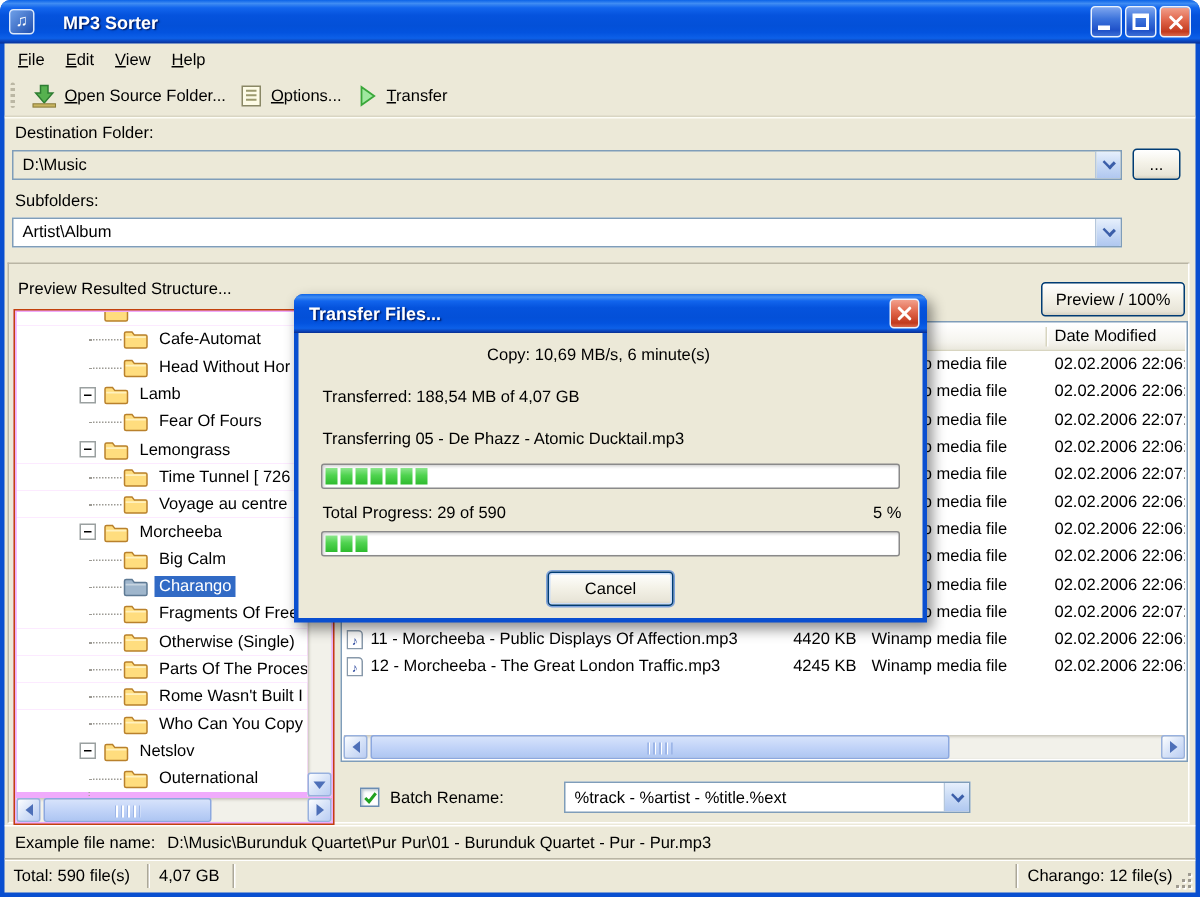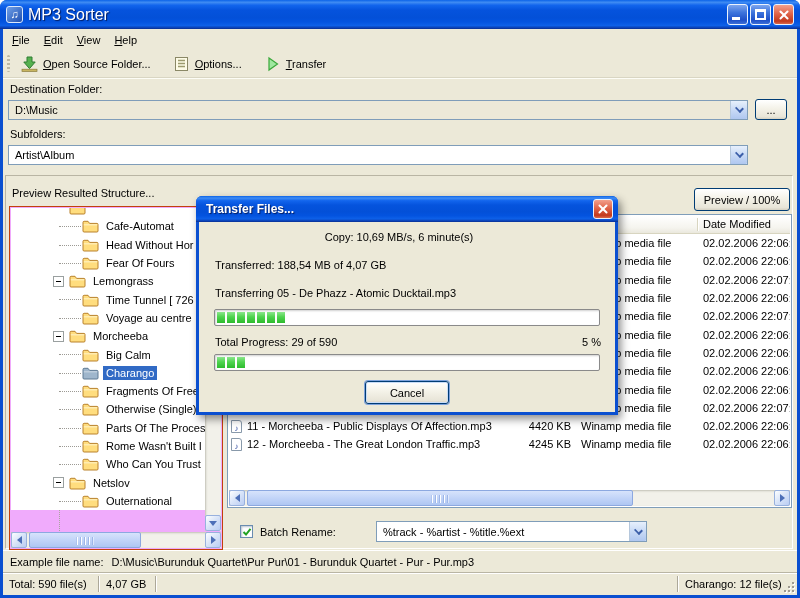--- a/index.html
+++ b/index.html
@@ -4,39 +4,39 @@
 <style>
   html,body{margin:0;padding:0;width:800px;height:598px;overflow:hidden;
     font-family:"Liberation Sans",sans-serif;font-size:11px;color:#000;background:#fff;}
   *{box-sizing:border-box;}
 
   
   .frame{position:absolute;inset:0;background:#0A4FD0;border-radius:7px 7px 0 0;}
   .titlebar{position:absolute;top:0;left:0;right:0;height:29px;border-radius:7px 7px 0 0;
     background:linear-gradient(180deg,#0B63E8 0%,#3F8CF3 8%,#1265ED 18%,#0553DD 35%,#0350D8 60%,#0353DF 75%,#0D60E8 88%,#0A3BAB 97%,#092E8E 100%);
     display:flex;align-items:center;padding:0 6px;}
-  .title-text{color:#fff;font-weight:normal;font-size:16px;margin-left:5px;text-shadow:1px 1px 1px rgba(0,0,40,.7);flex:1;}
+  .title-text{color:#fff;font-weight:bold;font-size:12px;margin-left:19px;text-shadow:1px 1px 1px rgba(0,0,40,.7);flex:1;}
   .app-icon{width:17px;height:17px;border-radius:3px;background:linear-gradient(135deg,#6FA0E8,#1F4FB0);
     border:1px solid #DCE9FB;color:#fff;font-size:11px;line-height:15px;text-align:center;display:inline-block;}
   .caption-btns{display:flex;gap:2px;}
   .cbtn{width:21px;height:21px;border-radius:3px;border:1px solid #EAF2FD;position:relative;
     background:linear-gradient(180deg,#7DA5EE 0%,#3D74DC 40%,#1E50C8 80%,#3D6FD6 100%);}
   .cbtn.close{background:linear-gradient(180deg,#F2A08C 0%,#E0654A 45%,#C23A1E 85%,#D8684C 100%);}
   .glyph-min{position:absolute;left:4px;bottom:4px;width:8px;height:3px;background:#fff;}
   .glyph-max{position:absolute;left:4px;top:4px;width:11px;height:11px;border:2px solid #fff;border-top-width:3px;}
   .glyph-x::before,.glyph-x::after{content:"";position:absolute;left:4px;top:9px;width:12px;height:2px;background:#fff;border-radius:1px;}
   .glyph-x::before{transform:rotate(45deg);} .glyph-x::after{transform:rotate(-45deg);}
 
   .client{position:absolute;top:29px;left:3px;right:3px;bottom:3px;background:#ECE9D8;overflow:hidden;}
 
   
   .menubar{position:absolute;top:0;left:0;right:0;height:21px;display:flex;align-items:center;padding-left:2px;}
   .menu-item{display:inline-block;padding:2px 7px;}
   .menu-item::first-letter{text-decoration:underline;}
-  .toolbar{position:absolute;top:21px;left:0;right:0;height:27px;display:flex;align-items:center;gap:14px;padding-left:14px;}
+  .toolbar{position:absolute;top:21px;left:0;right:0;height:27px;display:flex;align-items:center;gap:0;padding-left:14px;}
   .gripper{position:absolute;left:4px;top:5px;bottom:5px;width:3px;
     background:repeating-linear-gradient(180deg,#BBB7A4 0 2px,transparent 2px 4px);border-radius:2px;}
   .tb-btn{display:flex;align-items:center;gap:5px;padding:2px 4px;border-radius:3px;}
   .tb-label{display:inline-block;}
   .tb-label::first-letter{text-decoration:underline;}
   .tb-sep{position:absolute;top:48px;left:0;right:0;height:2px;border-top:1px solid #D9D6C3;border-bottom:1px solid #FDFDF6;}
 
   
   .lbl{position:absolute;left:7px;}
   .combo{position:absolute;left:5px;width:740px;height:20px;border:1px solid #7F9DB9;background:#fff;display:flex;align-items:center;}
@@ -254,63 +254,71 @@
 
             <div class="tree-row lvl2">
 
               <svg class="folder" viewBox="0 0 17 14">
                 <path class="fback" d="M1 3.4 C1 2.7 1.4 2.3 2.1 2.3 L6 2.3 L7.6 4.4 L15 4.4 C15.7 4.4 16 4.8 16 5.4 L16 12 C16 12.7 15.6 13 14.9 13 L2.1 13 C1.4 13 1 12.7 1 12 Z"></path>
                 <path class="ftop" d="M1.8 5.2 L15.2 5.2 L15.2 6.4 L1.8 6.4 Z"></path>
               </svg>
               <span class="tlabel">Head Without Hor</span>
             </div>
 
-
-            <div class="tree-row lvl2">
-
-              <svg class="folder" viewBox="0 0 17 14">
-                <path class="fback" d="M1 3.4 C1 2.7 1.4 2.3 2.1 2.3 L6 2.3 L7.6 4.4 L15 4.4 C15.7 4.4 16 4.8 16 5.4 L16 12 C16 12.7 15.6 13 14.9 13 L2.1 13 C1.4 13 1 12.7 1 12 Z"></path>
-                <path class="ftop" d="M1.8 5.2 L15.2 5.2 L15.2 6.4 L1.8 6.4 Z"></path>
-              </svg>
-              <span class="tlabel">Fear Of Fours</span>
-            </div>
-
             <div class="tree-row exp lvl1">
               <span class="expander"></span>
               <svg class="folder" viewBox="0 0 17 14">
                 <path class="fback" d="M1 3.4 C1 2.7 1.4 2.3 2.1 2.3 L6 2.3 L7.6 4.4 L15 4.4 C15.7 4.4 16 4.8 16 5.4 L16 12 C16 12.7 15.6 13 14.9 13 L2.1 13 C1.4 13 1 12.7 1 12 Z"></path>
                 <path class="ftop" d="M1.8 5.2 L15.2 5.2 L15.2 6.4 L1.8 6.4 Z"></path>
               </svg>
-              <span class="tlabel">Lemongrass</span>
-            </div>
-
-            <div class="tree-row lvl2">
-
-              <svg class="folder" viewBox="0 0 17 14">
-                <path class="fback" d="M1 3.4 C1 2.7 1.4 2.3 2.1 2.3 L6 2.3 L7.6 4.4 L15 4.4 C15.7 4.4 16 4.8 16 5.4 L16 12 C16 12.7 15.6 13 14.9 13 L2.1 13 C1.4 13 1 12.7 1 12 Z"></path>
-                <path class="ftop" d="M1.8 5.2 L15.2 5.2 L15.2 6.4 L1.8 6.4 Z"></path>
-              </svg>
-              <span class="tlabel">Time Tunnel [ 726</span>
-            </div>
-
-            <div class="tree-row lvl2">
-
-              <svg class="folder" viewBox="0 0 17 14">
-                <path class="fback" d="M1 3.4 C1 2.7 1.4 2.3 2.1 2.3 L6 2.3 L7.6 4.4 L15 4.4 C15.7 4.4 16 4.8 16 5.4 L16 12 C16 12.7 15.6 13 14.9 13 L2.1 13 C1.4 13 1 12.7 1 12 Z"></path>
-                <path class="ftop" d="M1.8 5.2 L15.2 5.2 L15.2 6.4 L1.8 6.4 Z"></path>
-              </svg>
-              <span class="tlabel">Voyage au centre</span>
+              <span class="tlabel">Lamb</span>
+            </div>
+
+            <div class="tree-row lvl2">
+
+              <svg class="folder" viewBox="0 0 17 14">
+                <path class="fback" d="M1 3.4 C1 2.7 1.4 2.3 2.1 2.3 L6 2.3 L7.6 4.4 L15 4.4 C15.7 4.4 16 4.8 16 5.4 L16 12 C16 12.7 15.6 13 14.9 13 L2.1 13 C1.4 13 1 12.7 1 12 Z"></path>
+                <path class="ftop" d="M1.8 5.2 L15.2 5.2 L15.2 6.4 L1.8 6.4 Z"></path>
+              </svg>
+              <span class="tlabel">Fear Of Fours</span>
             </div>
 
             <div class="tree-row exp lvl1">
               <span class="expander"></span>
               <svg class="folder" viewBox="0 0 17 14">
                 <path class="fback" d="M1 3.4 C1 2.7 1.4 2.3 2.1 2.3 L6 2.3 L7.6 4.4 L15 4.4 C15.7 4.4 16 4.8 16 5.4 L16 12 C16 12.7 15.6 13 14.9 13 L2.1 13 C1.4 13 1 12.7 1 12 Z"></path>
                 <path class="ftop" d="M1.8 5.2 L15.2 5.2 L15.2 6.4 L1.8 6.4 Z"></path>
               </svg>
+              <span class="tlabel">Lemongrass</span>
+            </div>
+
+            <div class="tree-row lvl2">
+
+              <svg class="folder" viewBox="0 0 17 14">
+                <path class="fback" d="M1 3.4 C1 2.7 1.4 2.3 2.1 2.3 L6 2.3 L7.6 4.4 L15 4.4 C15.7 4.4 16 4.8 16 5.4 L16 12 C16 12.7 15.6 13 14.9 13 L2.1 13 C1.4 13 1 12.7 1 12 Z"></path>
+                <path class="ftop" d="M1.8 5.2 L15.2 5.2 L15.2 6.4 L1.8 6.4 Z"></path>
+              </svg>
+              <span class="tlabel">Time Tunnel [ 726</span>
+            </div>
+
+            <div class="tree-row lvl2">
+
+              <svg class="folder" viewBox="0 0 17 14">
+                <path class="fback" d="M1 3.4 C1 2.7 1.4 2.3 2.1 2.3 L6 2.3 L7.6 4.4 L15 4.4 C15.7 4.4 16 4.8 16 5.4 L16 12 C16 12.7 15.6 13 14.9 13 L2.1 13 C1.4 13 1 12.7 1 12 Z"></path>
+                <path class="ftop" d="M1.8 5.2 L15.2 5.2 L15.2 6.4 L1.8 6.4 Z"></path>
+              </svg>
+              <span class="tlabel">Voyage au centre</span>
+            </div>
+
+            <div class="tree-row exp lvl1">
+              <span class="expander"></span>
+              <svg class="folder" viewBox="0 0 17 14">
+                <path class="fback" d="M1 3.4 C1 2.7 1.4 2.3 2.1 2.3 L6 2.3 L7.6 4.4 L15 4.4 C15.7 4.4 16 4.8 16 5.4 L16 12 C16 12.7 15.6 13 14.9 13 L2.1 13 C1.4 13 1 12.7 1 12 Z"></path>
+                <path class="ftop" d="M1.8 5.2 L15.2 5.2 L15.2 6.4 L1.8 6.4 Z"></path>
+              </svg>
               <span class="tlabel">Morcheeba</span>
             </div>
 
             <div class="tree-row lvl2">
 
               <svg class="folder" viewBox="0 0 17 14">
                 <path class="fback" d="M1 3.4 C1 2.7 1.4 2.3 2.1 2.3 L6 2.3 L7.6 4.4 L15 4.4 C15.7 4.4 16 4.8 16 5.4 L16 12 C16 12.7 15.6 13 14.9 13 L2.1 13 C1.4 13 1 12.7 1 12 Z"></path>
                 <path class="ftop" d="M1.8 5.2 L15.2 5.2 L15.2 6.4 L1.8 6.4 Z"></path>
               </svg>
               <span class="tlabel">Big Calm</span>
@@ -361,21 +369,21 @@
               </svg>
               <span class="tlabel">Rome Wasn't Built I</span>
             </div>
 
             <div class="tree-row lvl2">
 
               <svg class="folder" viewBox="0 0 17 14">
                 <path class="fback" d="M1 3.4 C1 2.7 1.4 2.3 2.1 2.3 L6 2.3 L7.6 4.4 L15 4.4 C15.7 4.4 16 4.8 16 5.4 L16 12 C16 12.7 15.6 13 14.9 13 L2.1 13 C1.4 13 1 12.7 1 12 Z"></path>
                 <path class="ftop" d="M1.8 5.2 L15.2 5.2 L15.2 6.4 L1.8 6.4 Z"></path>
               </svg>
-              <span class="tlabel">Who Can You Trust</span>
+              <span class="tlabel">Who Can You Copy</span>
             </div>
 
             <div class="tree-row exp lvl1">
               <span class="expander"></span>
               <svg class="folder" viewBox="0 0 17 14">
                 <path class="fback" d="M1 3.4 C1 2.7 1.4 2.3 2.1 2.3 L6 2.3 L7.6 4.4 L15 4.4 C15.7 4.4 16 4.8 16 5.4 L16 12 C16 12.7 15.6 13 14.9 13 L2.1 13 C1.4 13 1 12.7 1 12 Z"></path>
                 <path class="ftop" d="M1.8 5.2 L15.2 5.2 L15.2 6.4 L1.8 6.4 Z"></path>
               </svg>
               <span class="tlabel">Netslov</span>
             </div>

